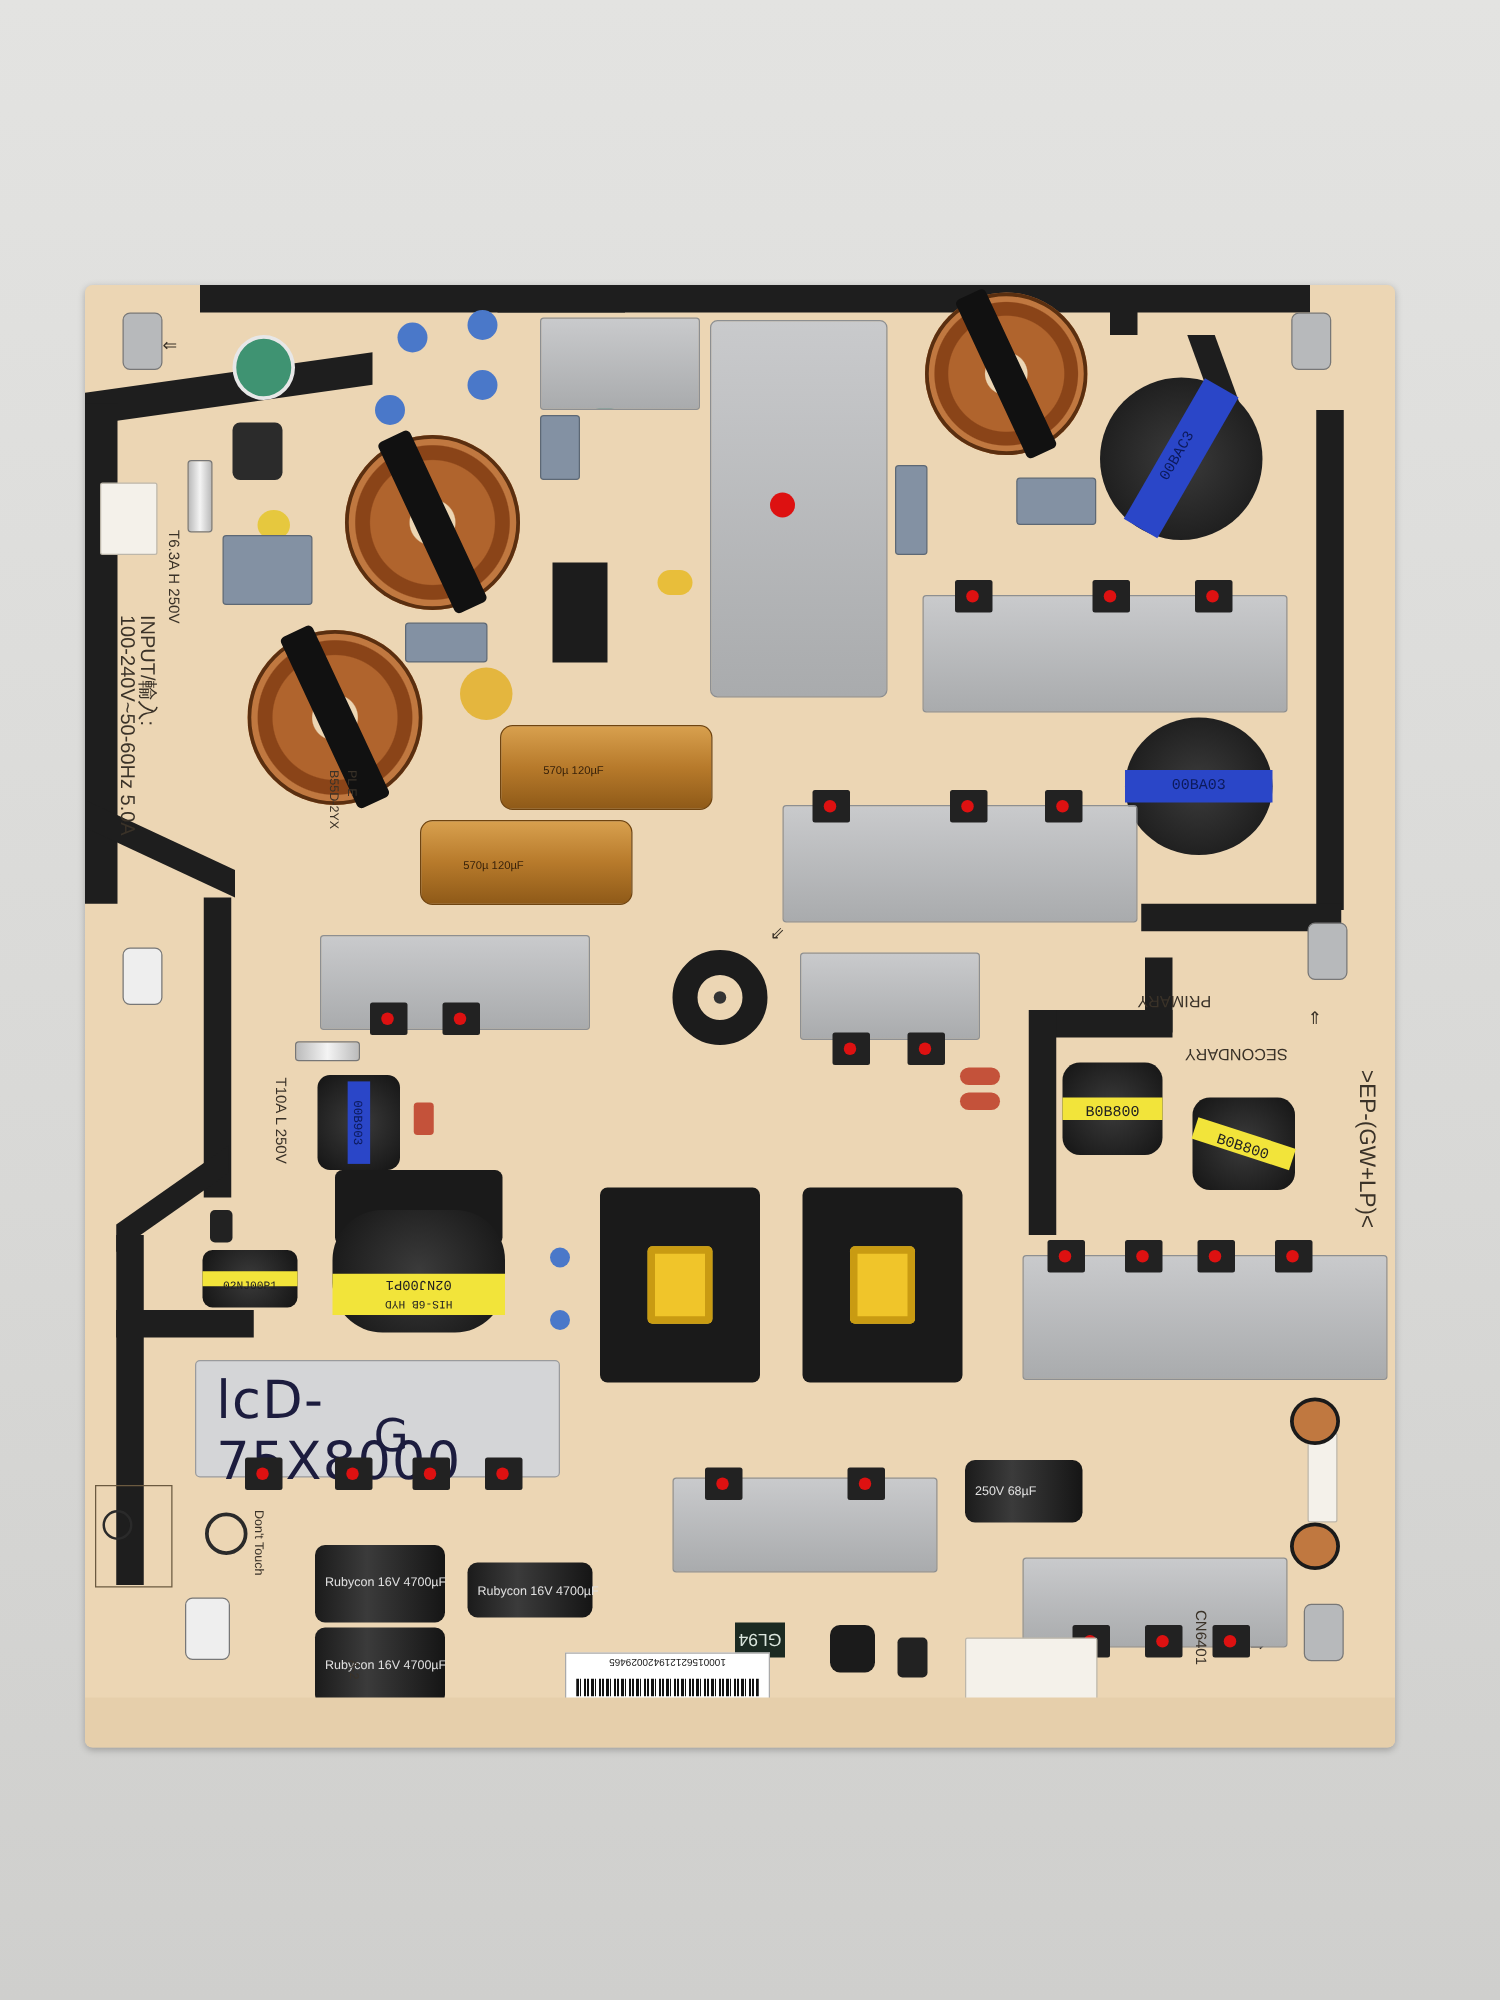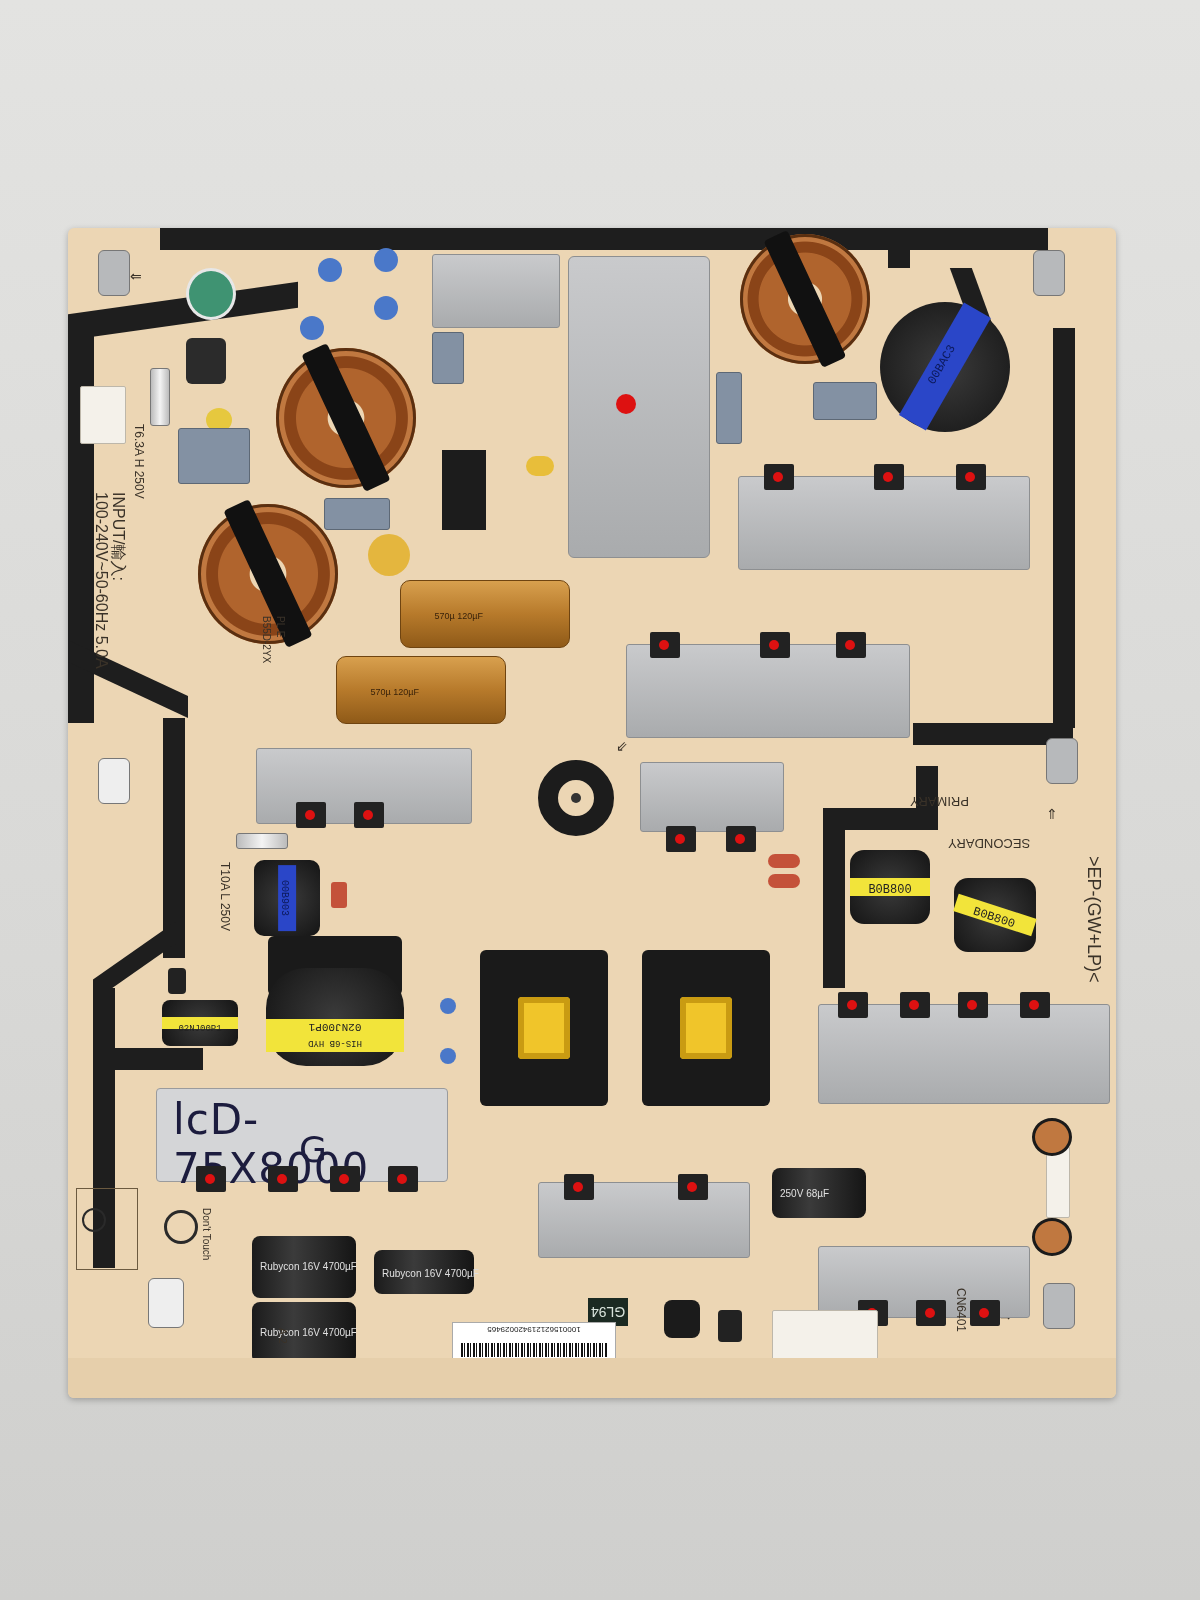--- a/index.html
+++ b/index.html
@@ -121,20 +121,23 @@
     </div>
   <div class="cap-gold" style="left:268px;top:428px;width:168px;height:66px;">
       <span>570µ 120µF</span>
     </div>
   <div class="silk rot90" style="left:218px;top:388px;font-size:10px;">PL E</div>
   <div class="silk rot90" style="left:204px;top:388px;font-size:10px;">B55D-2YX</div>
 
   <div class="ind-round" style="left:812px;top:74px;width:130px;height:130px;">
       <div class="band" style="transform:rotate(-60deg);">00BAC3</div>
     </div>
+  <div class="ind-round" style="left:832px;top:346px;width:118px;height:110px;">
+      <div class="band">00BA03</div>
+    </div>
 
   <div class="heatsink" style="left:670px;top:248px;width:290px;height:92px;"></div>
   <div class="mosfet" style="left:696px;top:236px;"></div>
   <div class="mosfet" style="left:806px;top:236px;"></div>
   <div class="mosfet" style="left:888px;top:236px;"></div>
 
   <div class="heatsink" style="left:558px;top:416px;width:282px;height:92px;"></div>
   <div class="mosfet" style="left:582px;top:404px;"></div>
   <div class="mosfet" style="left:692px;top:404px;"></div>
   <div class="mosfet" style="left:768px;top:404px;"></div>

